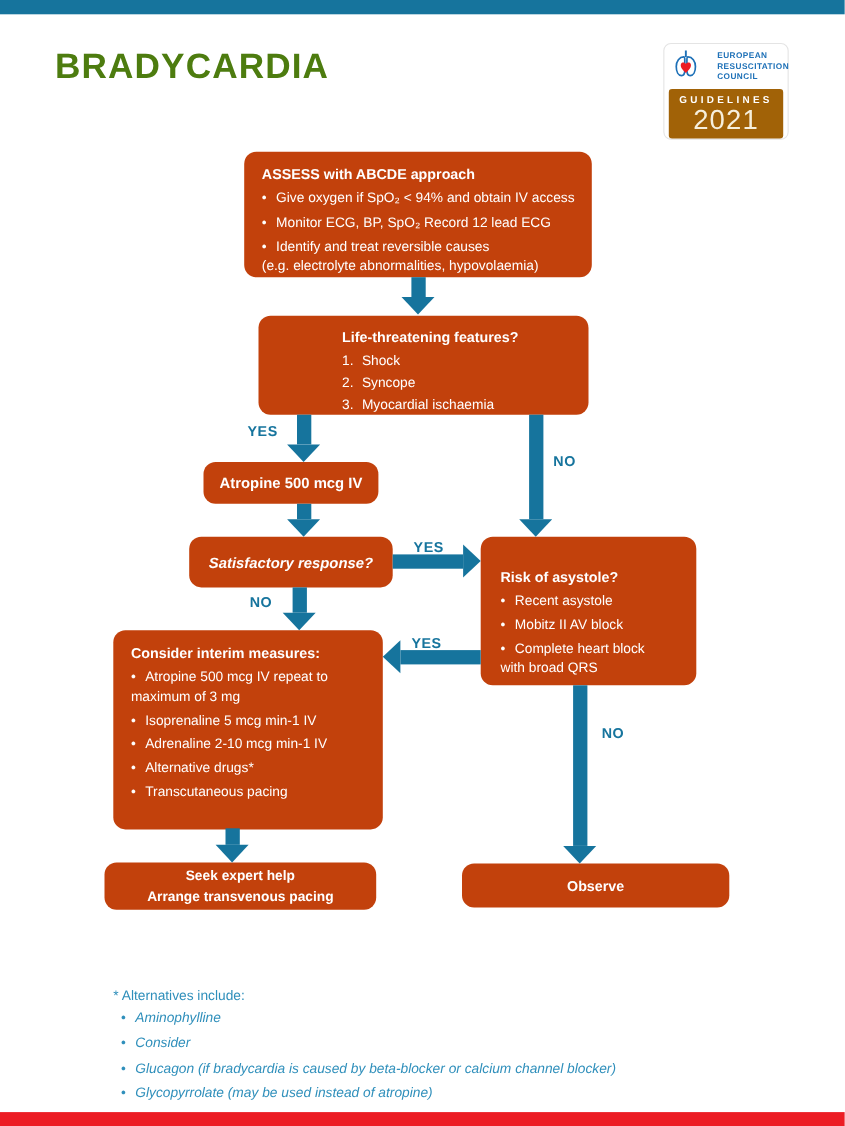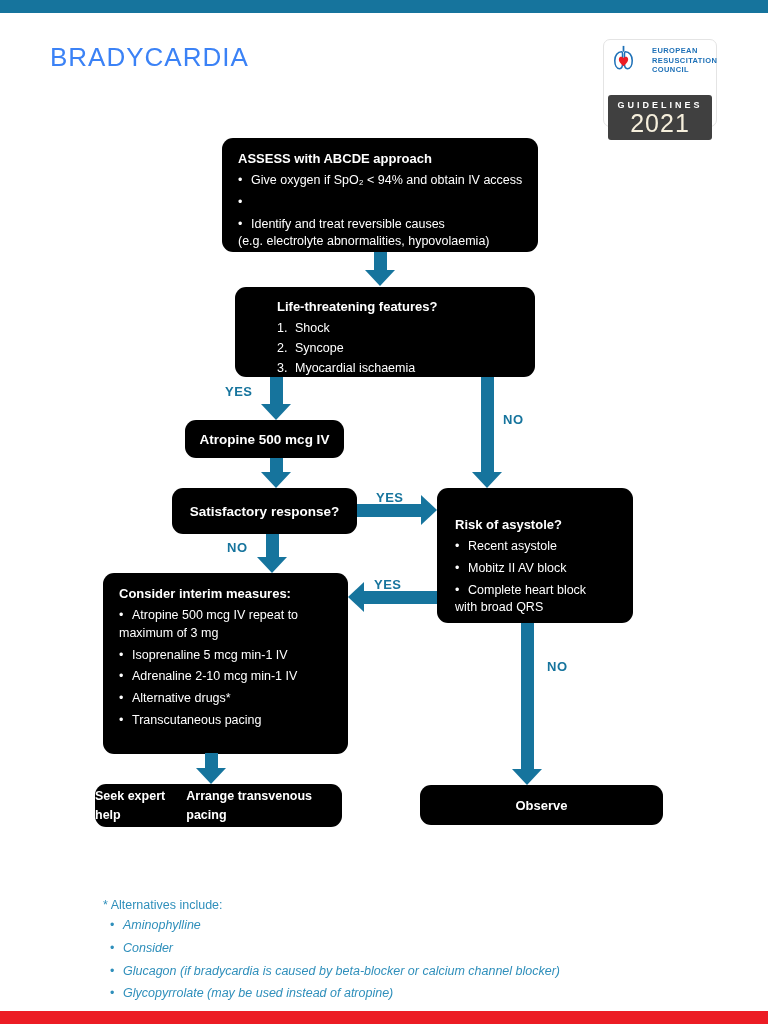--- a/index.html
+++ b/index.html
@@ -2,53 +2,53 @@
 <html><head>
 <meta charset="utf-8">
 <style>
   * { box-sizing: border-box; }
   body { margin: 0; background: #fff; font-family: "Liberation Sans", "DejaVu Sans", sans-serif; }
   .page { position: relative; width: 768px; height: 1024px; background: #fff; overflow: hidden; }
 
   .topbar { position: absolute; left: 0; top: 0; width: 768px; height: 13px; background: #16749D; }
   .bottombar { position: absolute; left: 0; top: 1011px; width: 768px; height: 13px; background: #EC1C24; }
 
-  .title { position: absolute; left: 50px; top: 42px; font-size: 26px; font-weight: normal;
-           color: #3b82f6; letter-spacing: 1px; }
+  .title { position: absolute; left: 50px; top: 42px; font-size: 32px; font-weight: bold;
+           color: #4d7c0f; letter-spacing: 1px; }
 
   
   .logo { position: absolute; left: 603px; top: 39px; width: 114px; height: 88px; background: #fff;
           border: 1px solid #E4E4E4; border-radius: 7px; padding: 4px 4px 4px 4px; }
   .logo-top { display: flex; align-items: center; gap: 13px; height: 33px; }
   .logo-org { color: #1D70B7; font-weight: bold; font-size: 7.5px; letter-spacing: 0.4px; line-height: 1.3; }
-  .badge { margin-top: 18px; background: #404040; border-radius: 3px; height: 45px;
+  .badge { margin-top: 4px; background: #a16207; border-radius: 3px; height: 45px;
            display: flex; flex-direction: column; align-items: center; justify-content: center; }
   .badge-label { color: #FFFFFF; font-weight: bold; font-size: 9px; letter-spacing: 3px; }
   .badge-year { color: #F6EFDC; font-size: 25px; font-weight: 400; line-height: 1; margin-top: 1px; letter-spacing: 1px; }
 
   
-  .box { position: absolute; background: #000000; color: #fff; border-radius: 11px; }
+  .box { position: absolute; background: #c2410c; color: #fff; border-radius: 11px; }
   .btitle { font-weight: bold; font-size: 13px; margin-bottom: 6px; }
   .li { display: flex; font-size: 12.5px; line-height: 1.42; margin-top: 4px; }
   .li.cont { margin-top: 0; flex-direction: column; }
   .li.andor { margin-top: 3px; font-weight: bold; }
   .li.andor .txt { margin-left: 30px; }
   .marker { flex: none; width: 13px; }
 
   .box-assess { left: 222px; top: 138px; width: 316px; height: 114px; padding: 13px 12px 0 16px; }
-  .box-features { left: 235px; top: 287px; width: 300px; height: 90px; padding: 12px 8px 0 42px; }
+  .box-features { left: 235px; top: 287px; width: 300px; height: 90px; padding: 12px 8px 0 76px; }
   .box-features .marker { width: 18px; }
   .box-features .li { margin-top: 2px; }
   .box-atropine { left: 185px; top: 420px; width: 159px; height: 38px; display: flex; align-items: center;
                   justify-content: center; font-weight: bold; font-size: 13.5px; }
   .box-satisfactory { left: 172px; top: 488px; width: 185px; height: 46px; display: flex; align-items: center;
-                      justify-content: center; font-weight: bold; font-size: 13.5px; }
+                      justify-content: center; font-weight: bold; font-size: 13.5px; font-style: italic; }
   .box-risk { left: 437px; top: 488px; width: 196px; height: 135px; padding: 29px 6px 0 18px; }
   .box-interim { left: 103px; top: 573px; width: 245px; height: 181px; padding: 13px 6px 0 16px; }
-  .box-seek { left: 95px; top: 784px; width: 247px; height: 43px; display: flex; flex-direction: row;
+  .box-seek { left: 95px; top: 784px; width: 247px; height: 43px; display: flex; flex-direction: column;
               align-items: center; justify-content: center; font-weight: bold; font-size: 12.5px; line-height: 1.5; }
   .box-observe { left: 420px; top: 785px; width: 243px; height: 40px; display: flex; align-items: center;
                  justify-content: center; font-weight: bold; font-size: 13px; }
 
   
   .arrow { position: absolute; display: flex; }
   .arrow.down { flex-direction: column; align-items: center; width: 30px; }
   .arrow.down .shaft { width: 13px; flex: 1; background: #16749D; }
   .arrow.down .head { width: 0; height: 0; border-left: 15px solid transparent;
                       border-right: 15px solid transparent; border-top: 16px solid #16749D; }
@@ -102,20 +102,21 @@
 
   <div class="box box-assess">
     <div class="btitle">ASSESS with ABCDE approach</div>
     <div>
         <div class="li">
           <span class="marker">•</span>
           <span class="txt">Give oxygen if SpO₂ &lt; 94% and obtain IV access</span>
         </div>
         <div class="li">
           <span class="marker">•</span>
+          <span class="txt">Monitor ECG, BP, SpO₂   Record 12 lead ECG</span>
         </div>
         <div class="li">
           <span class="marker">•</span>
           <span class="txt">Identify and treat reversible causes</span>
         </div>
         <div class="li cont">
           <span class="marker"></span>
           <span class="txt">(e.g. electrolyte abnormalities, hypovolaemia)</span>
         </div>
       </div>

